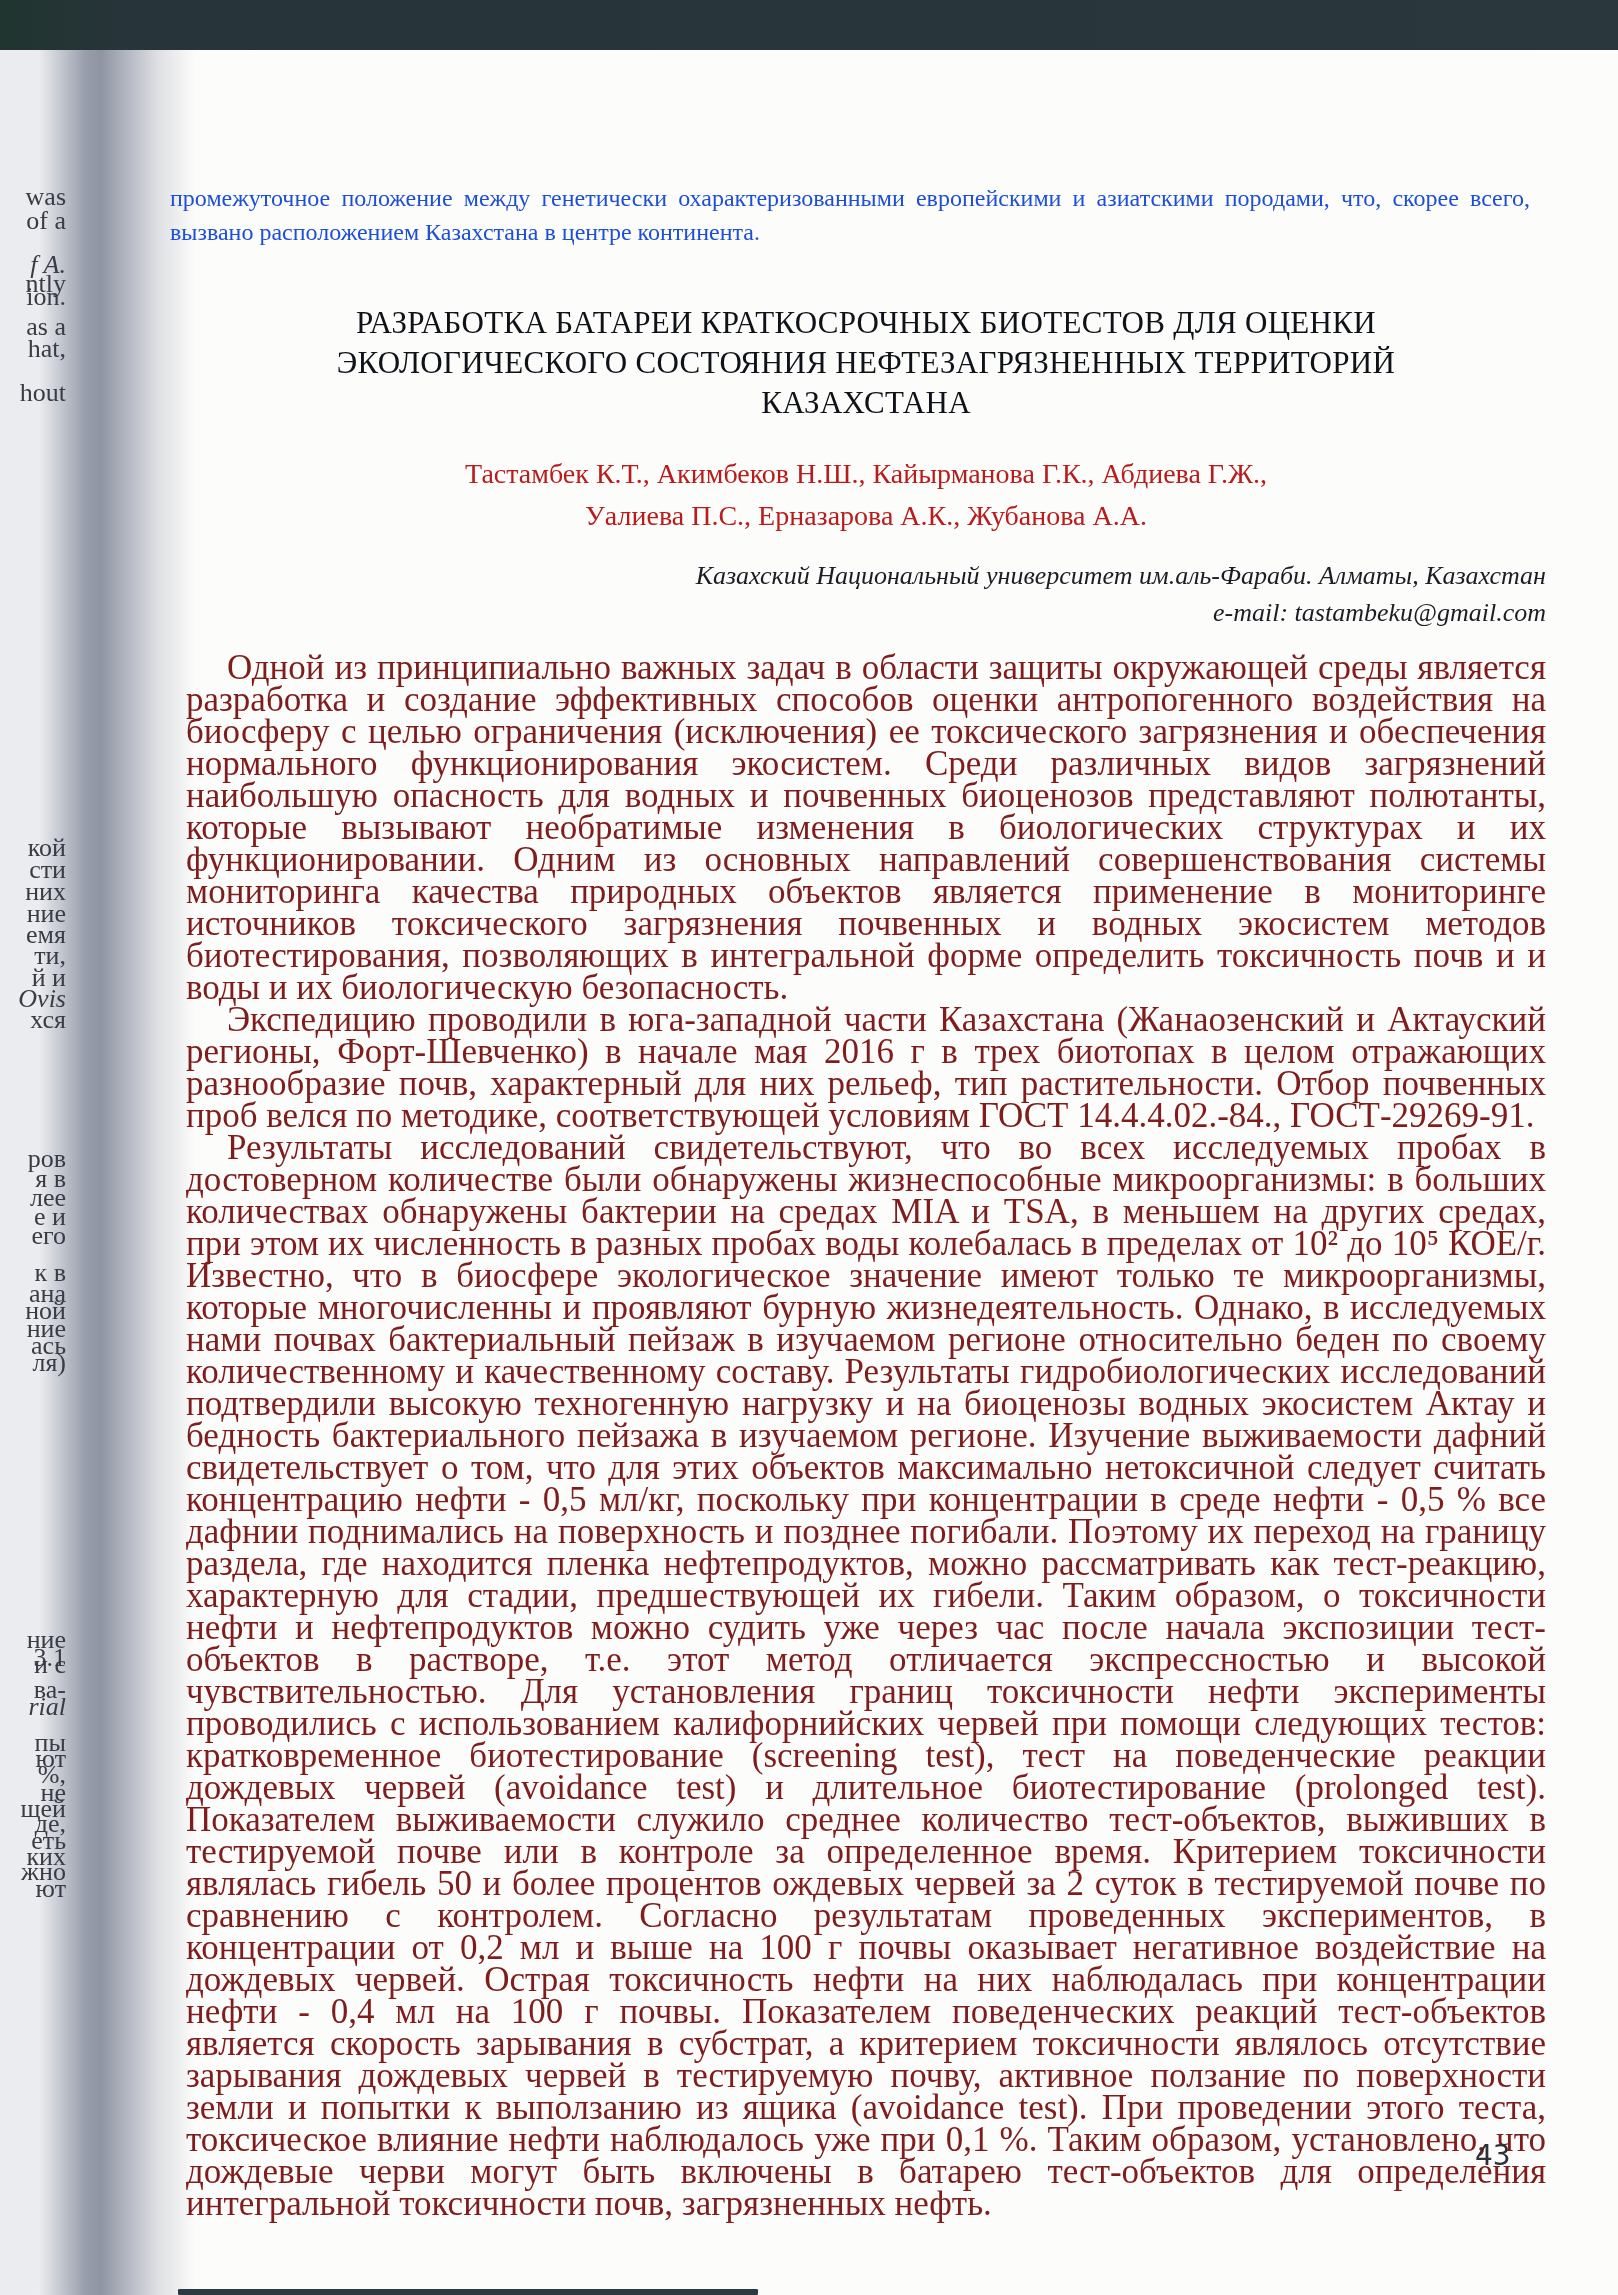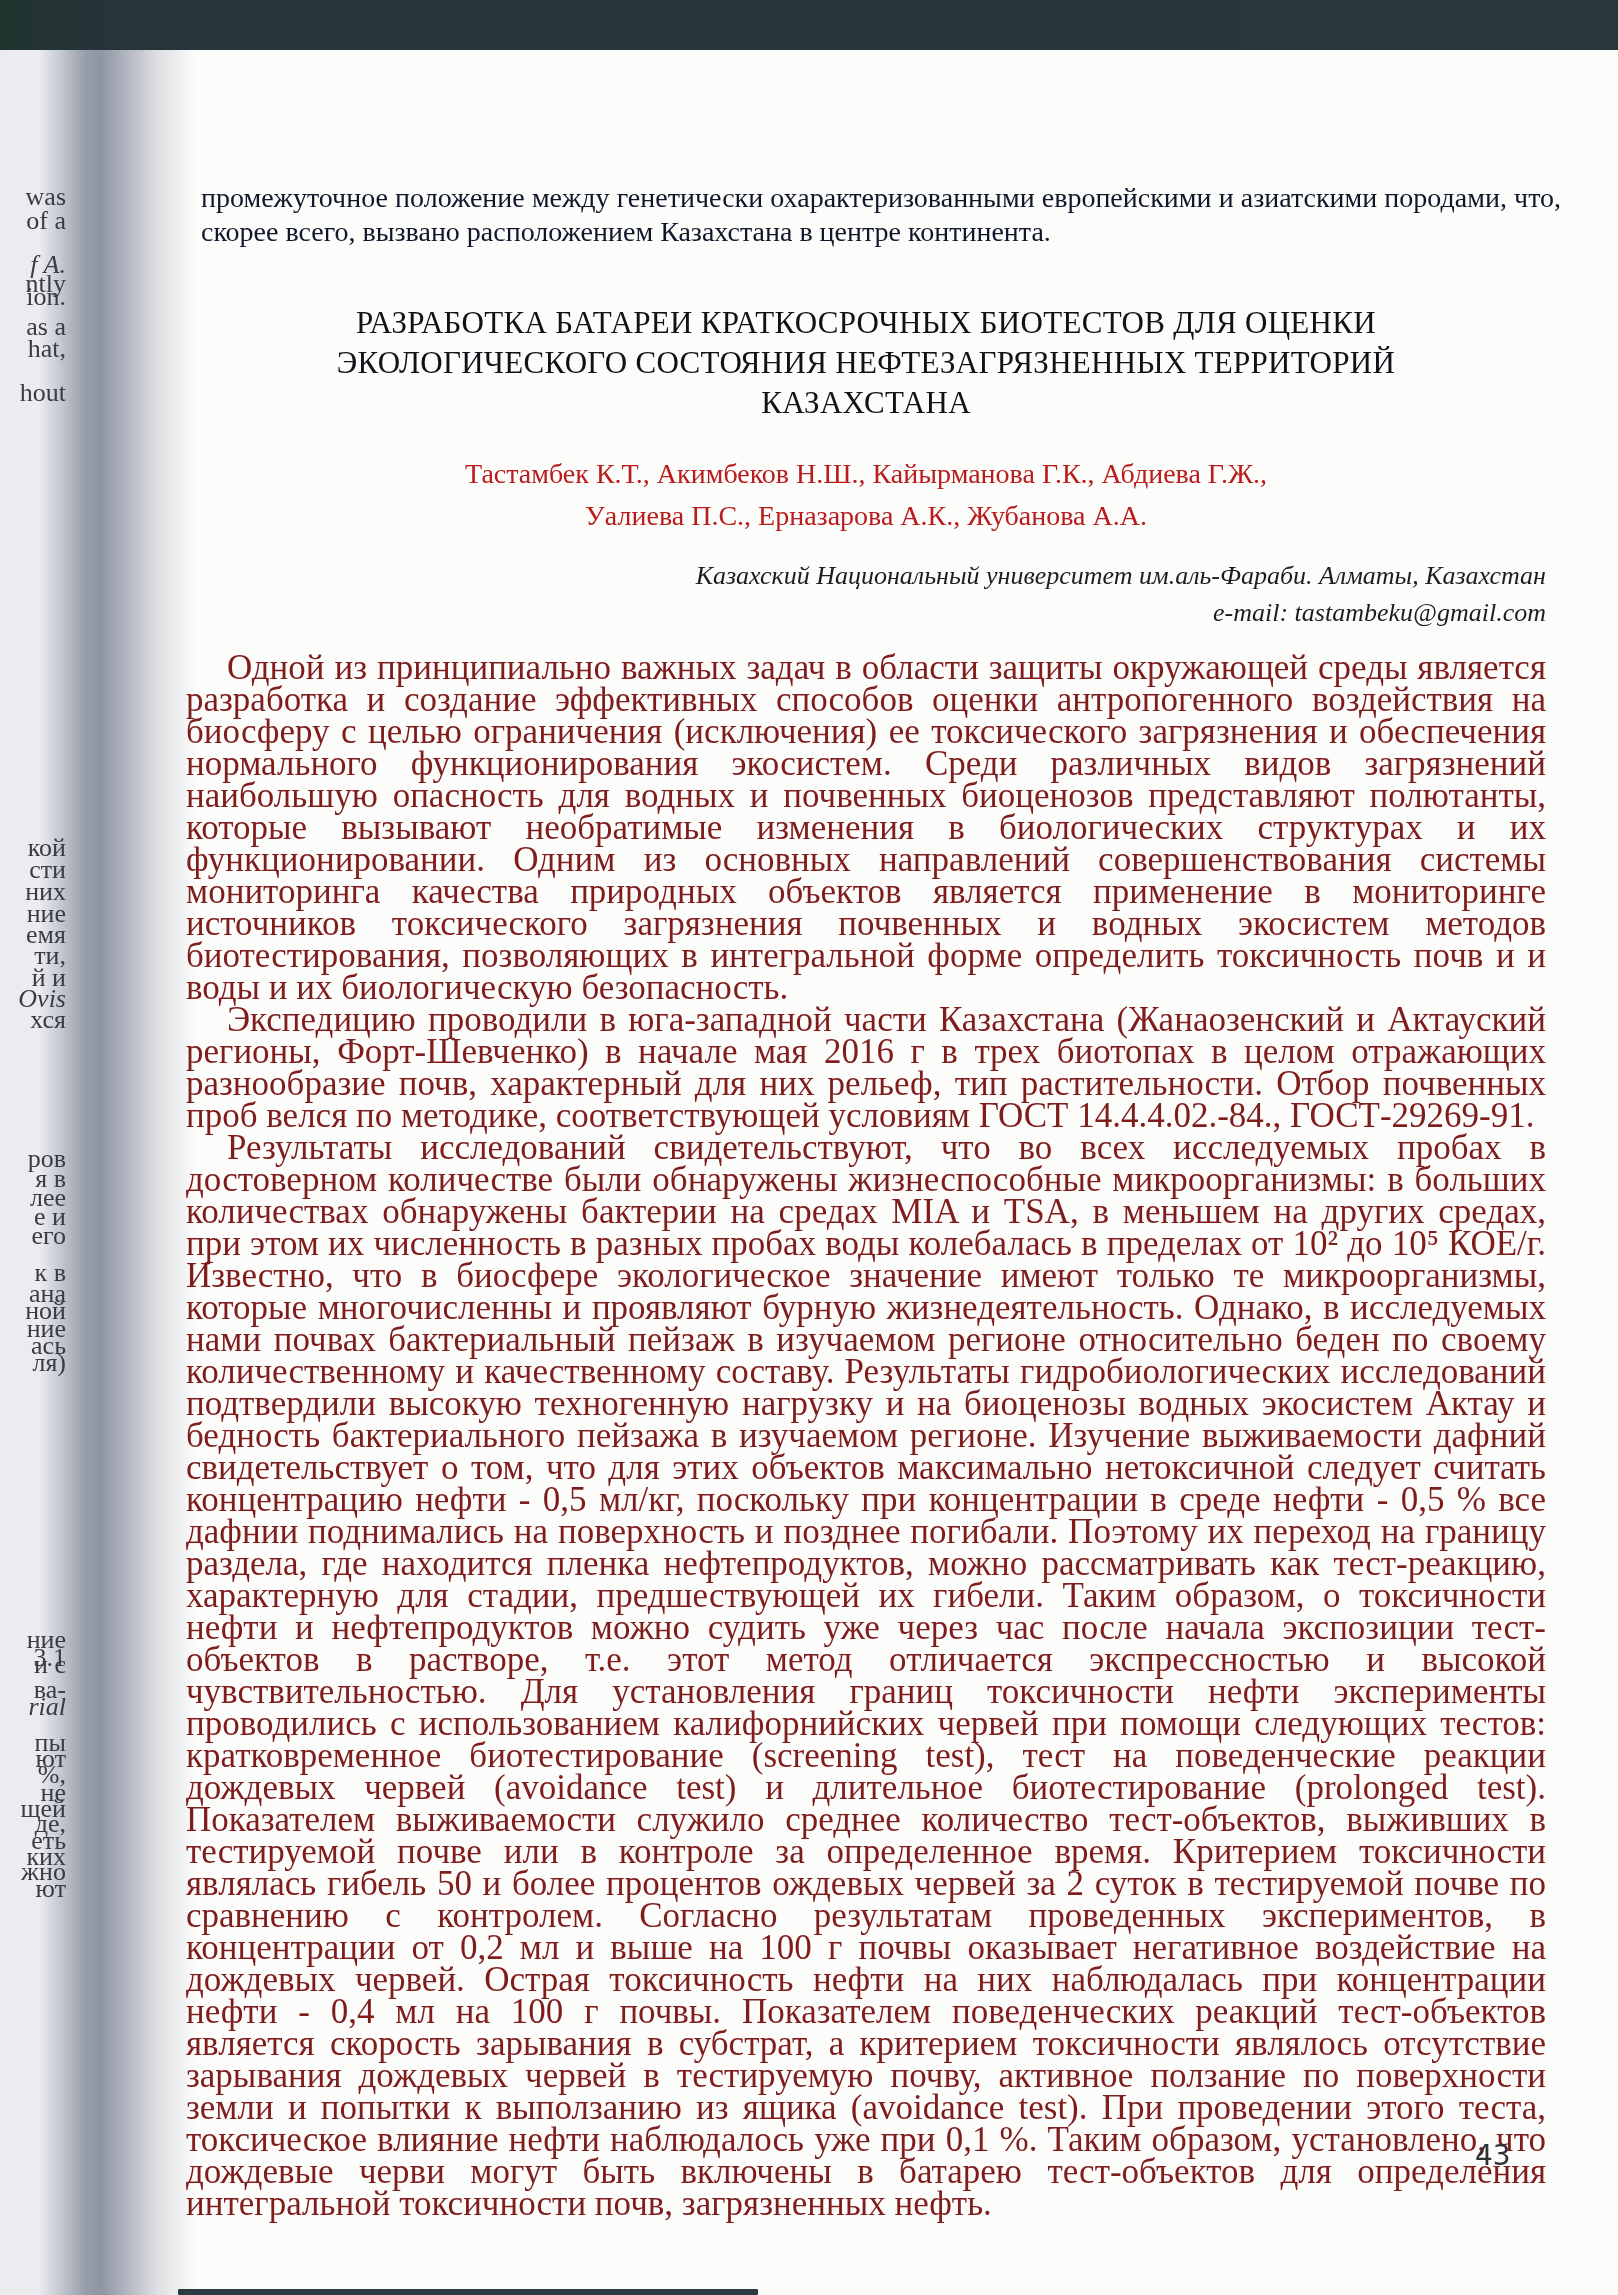--- a/index.html
+++ b/index.html
@@ -8,22 +8,22 @@
     background:#fcfcfb;font-family:"Liberation Serif",serif;color:#1a1a20;
   }
   .scan-top-band{position:absolute;top:0;left:0;width:1619px;height:50px;
     background:linear-gradient(90deg,#20342f 0%,#273439 7%,#28363c 55%,#2a383d 100%);}
   .left-strip{position:absolute;left:0;top:50px;width:63px;height:2245px;background:#eaecef;}
   .gutter-shadow{position:absolute;left:38px;top:50px;width:158px;height:2245px;
     background:linear-gradient(90deg,#edeef1 0%,#c2c6cf 15%,#979daa 30%,#8f95a3 40%,#b6bac4 58%,#dfe0e3 76%,#fcfcfb 100%);}
   .frag-col{position:absolute;left:0;top:0;width:46px;height:2295px;padding-left:24px;}
   .frag{position:absolute;right:4px;white-space:nowrap;font-size:26px;color:#3a3b44;line-height:1;}
   .frag.it{font-style:italic;}
-  .intro{position:absolute;left:201px;top:181px;width:1360px;
-    text-align:justify;font-size:28px;line-height:34px;color:#0f172a;}
+  .intro{position:absolute;left:170px;top:181px;width:1360px;
+    text-align:justify;font-size:24px;line-height:34px;color:#1d4ed8;}
   .title-block{position:absolute;left:186px;top:303px;width:1360px;text-align:center;
     font-weight:normal;font-size:31px;line-height:40px;color:#0f1218;letter-spacing:0.3px;}
   .authors-block{position:absolute;left:186px;top:453px;width:1360px;text-align:center;
     font-size:28px;line-height:42px;color:#b91c1c;}
   .affil-block{position:absolute;left:186px;top:557px;width:1360px;text-align:right;
     font-style:italic;font-size:26px;line-height:37px;color:#1c1d24;}
   .body-block{position:absolute;left:186px;top:652px;width:1360px;
     text-align:justify;font-size:35px;line-height:32px;color:#7f1d1d;}
   .body-block p{margin:0;text-indent:41px;}
   .page-number{position:absolute;left:1475px;top:2139px;font-family:"DejaVu Sans",sans-serif;

